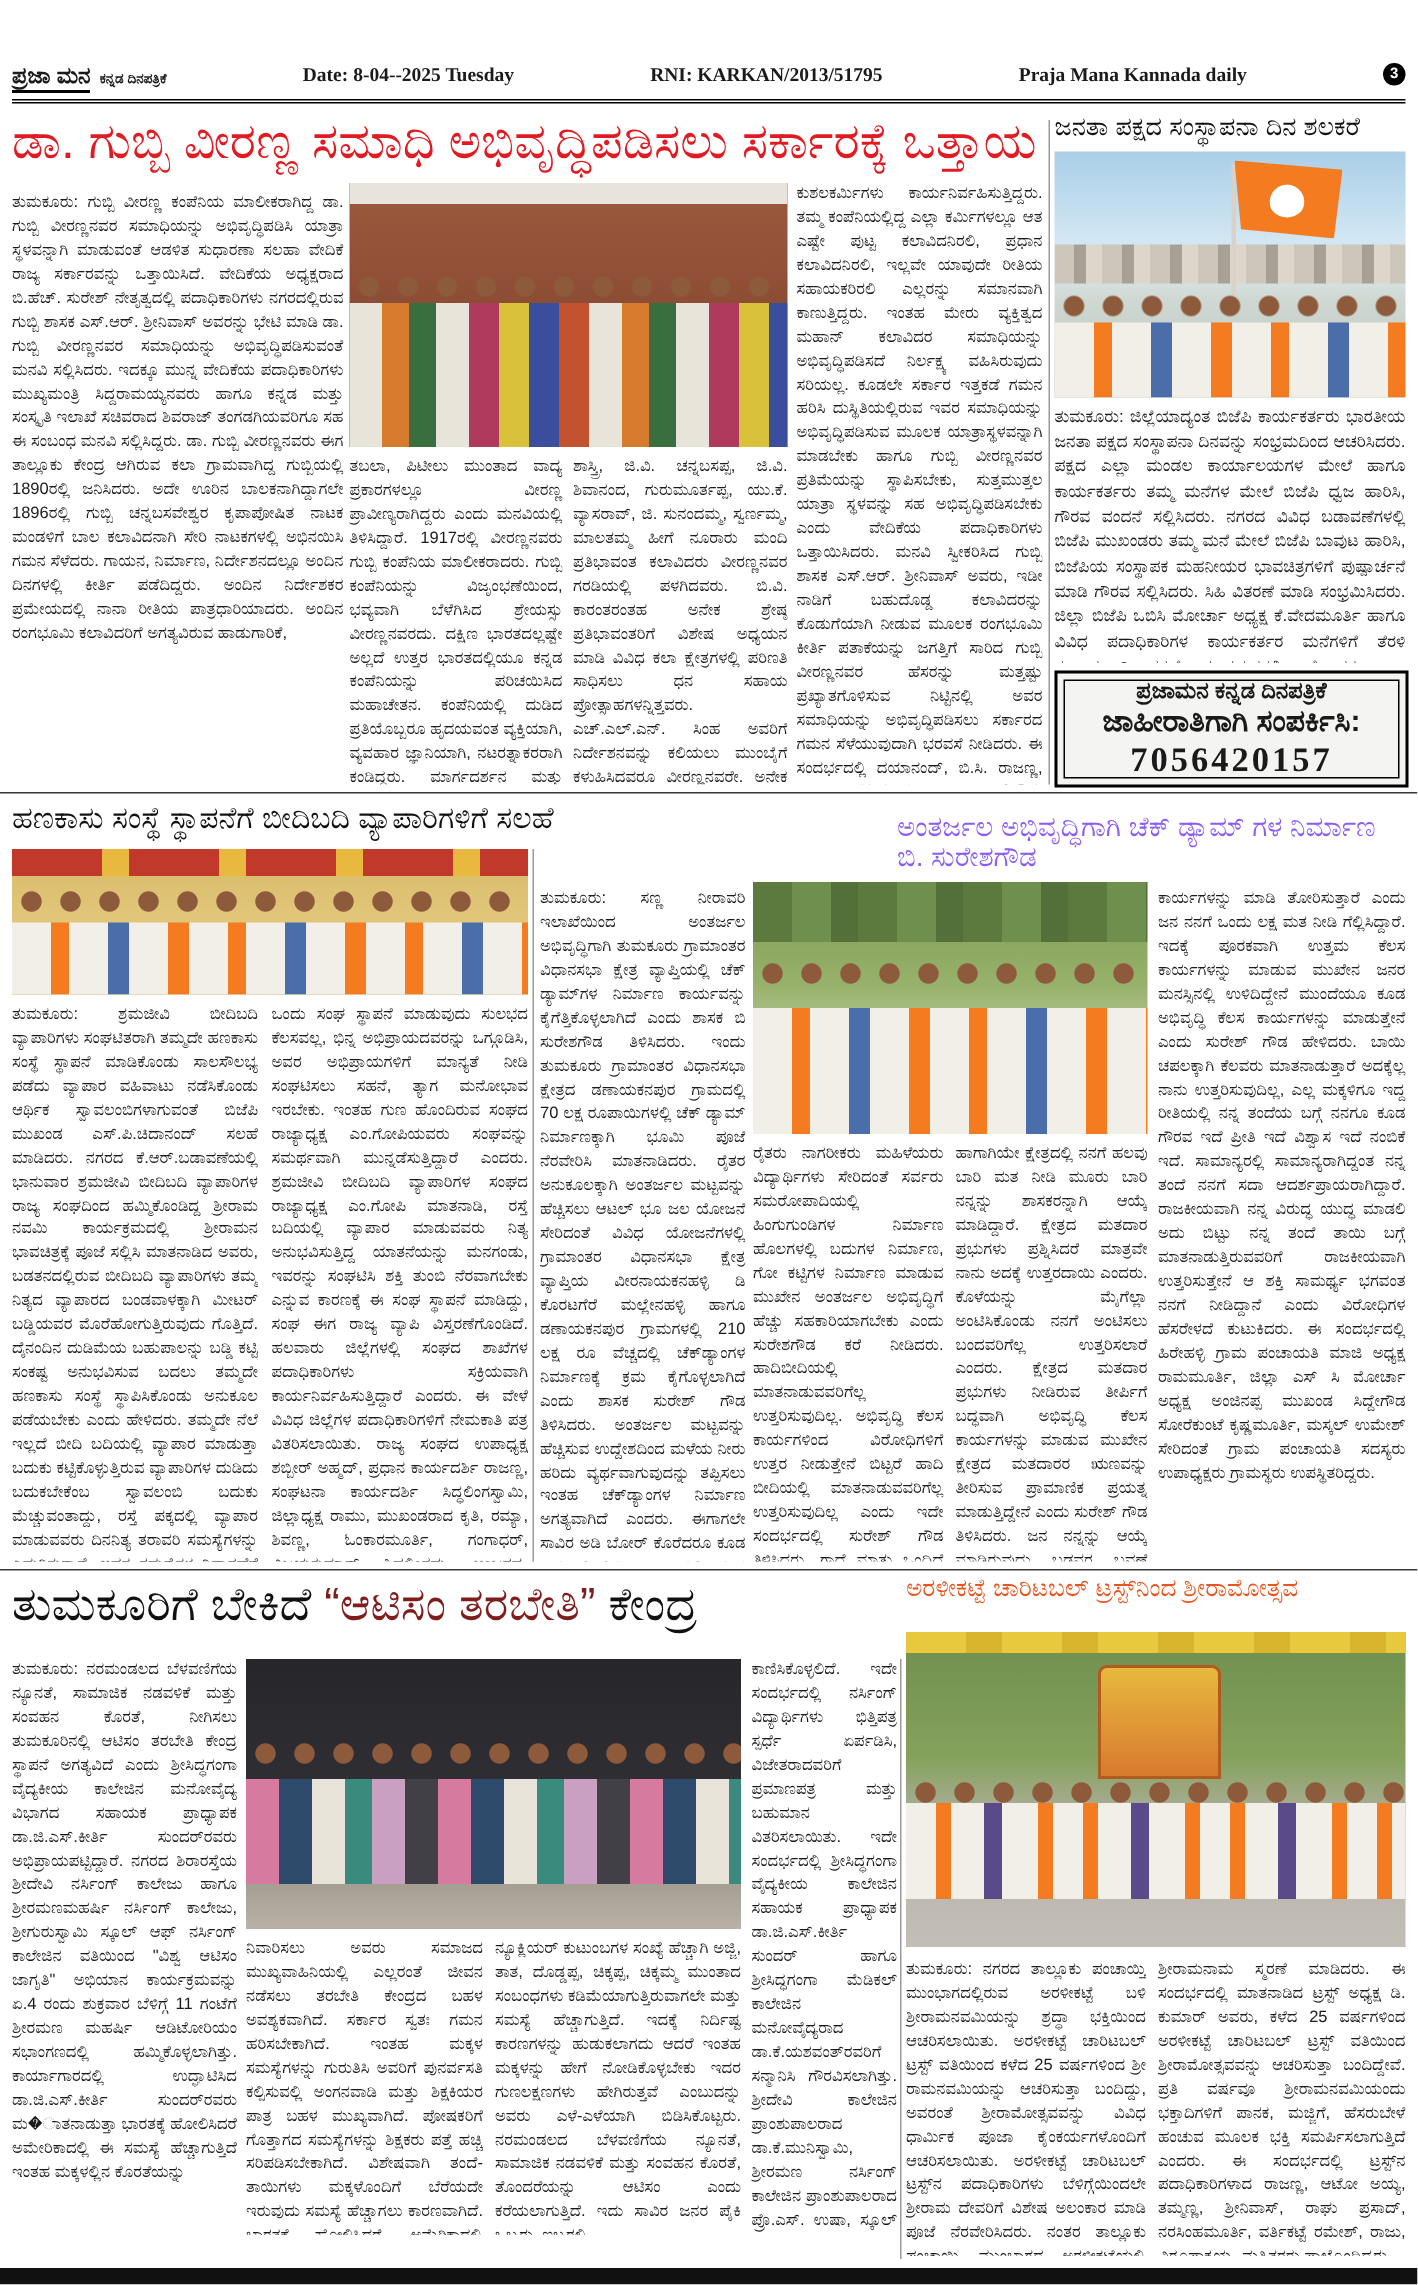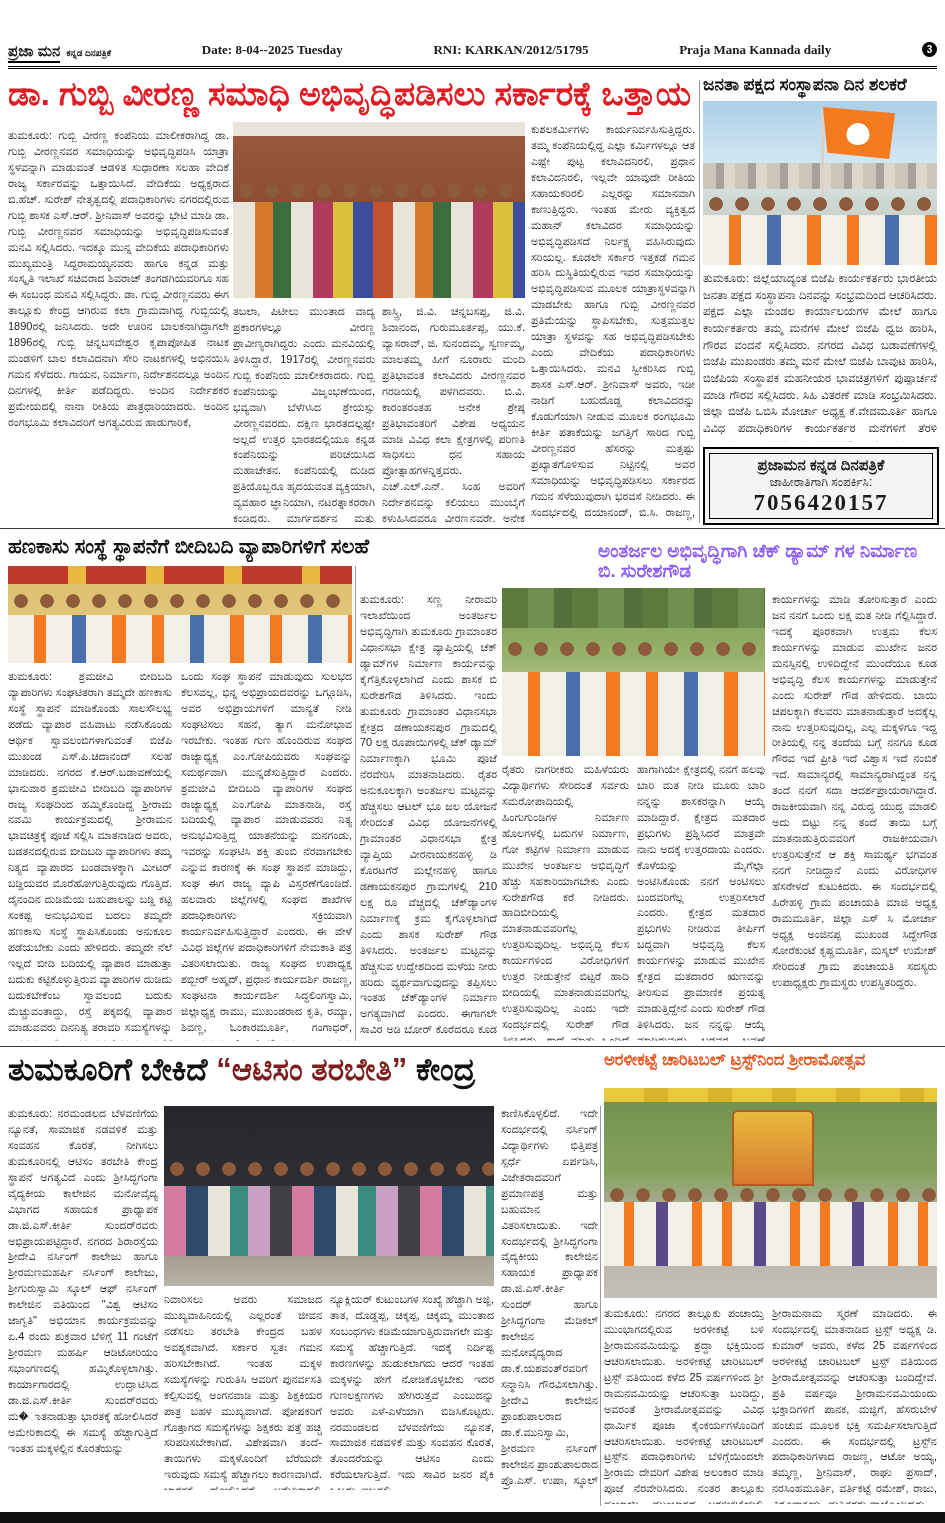--- a/index.html
+++ b/index.html
@@ -17,21 +17,21 @@
   }
   .logo-wrap{display:flex;align-items:baseline;gap:6px;}
   .logo-main{font-weight:bold;font-size:15px;border-bottom:2px solid #000;padding-bottom:1px;}
   .logo-tag{font-size:9px;font-weight:bold;}
   .hdr-item{font-family:"Liberation Serif","DejaVu Serif",serif;font-weight:bold;font-size:13px;white-space:nowrap;}
   .page-circle{
     width:15px;height:15px;border-radius:50%;background:#000;color:#fff;
     font-size:10px;font-weight:bold;display:flex;align-items:center;justify-content:center;
   }
   
-  .hl{font-weight:bold;white-space:nowrap;overflow:hidden;letter-spacing:0px;line-height:1.1;}
+  .hl{font-weight:normal;white-space:nowrap;overflow:hidden;letter-spacing:0px;line-height:1.1;}
   .hl-main{left:8px;top:76px;width:690px;height:46px;font-size:33px;color:#e11b22;}
   .hl-janata{left:703px;top:76px;width:234px;height:24px;font-size:17px;color:#111;}
   .hl-finance{left:8px;top:535px;width:575px;height:27px;font-size:20px;color:#111;}
   .hl-checkdam{left:598px;top:541px;width:339px;height:40px;font-size:18.5px;color:#8b5cf6;white-space:normal;}
   .hl-autism{left:8px;top:1053px;width:592px;height:46px;font-size:31px;color:#111;}
   .hl-autism .red{color:#7f1d1d;}
   .hl-sriram{left:604px;top:1050px;width:333px;height:24px;font-size:16.5px;color:#e8551e;}
   
   .col{
     font-size:11px;line-height:1.45;text-align:justify;overflow:hidden;
@@ -57,37 +57,37 @@
   .shrine{position:absolute;background:linear-gradient(#e8b93e,#d77a2e);
     border:2px solid #b35a1e;border-radius:6px 6px 0 0;}
   
   .adbox{
     left:703px;top:447px;width:232px;height:74px;background:#f4f4f2;
     border:2px solid #000;outline:1px solid #000;outline-offset:-7px;
     display:flex;flex-direction:column;align-items:center;justify-content:center;gap:1px;
     text-align:center;
   }
   .adbox .l1{font-size:15px;font-weight:bold;}
-  .adbox .l2{font-size:12px;font-weight:normal;}
+  .adbox .l2{font-size:20px;font-weight:bold;}
   .adbox .ph{font-size:23px;font-weight:bold;font-family:"Liberation Serif","DejaVu Serif",serif;letter-spacing:2px;}
   
   .hrule{background:#3a3a3a;height:1px;}
   .vrule{background:#9a9a9a;width:1px;}
   .bottombar{left:0;top:1512px;width:945px;height:11px;background:#111;}
 </style>
 </head>
 <body>
 
 <div class="abs header">
   <div class="logo-wrap">
     <span class="logo-main">ಪ್ರಜಾ ಮನ</span>
     <span class="logo-tag">ಕನ್ನಡ ದಿನಪತ್ರಿಕೆ</span>
   </div>
   <span class="hdr-item">Date: 8-04--2025 Tuesday</span>
-  <span class="hdr-item">RNI: KARKAN/2012/51795</span>
+  <span class="hdr-item">RNI: KARKAN/2013/51795</span>
   <span class="hdr-item">Praja Mana Kannada daily</span>
   <span class="page-circle">3</span>
 </div>
 
 <div class="abs hl hl-main">ಡಾ. ಗುಬ್ಬಿ ವೀರಣ್ಣ ಸಮಾಧಿ ಅಭಿವೃದ್ಧಿಪಡಿಸಲು ಸರ್ಕಾರಕ್ಕೆ ಒತ್ತಾಯ</div>
 
 <div class="abs col" style="left:8px;top:128px;width:221px;height:396px;">ತುಮಕೂರು: ಗುಬ್ಬಿ ವೀರಣ್ಣ ಕಂಪೆನಿಯ ಮಾಲೀಕರಾಗಿದ್ದ ಡಾ. ಗುಬ್ಬಿ ವೀರಣ್ಣನವರ ಸಮಾಧಿಯನ್ನು ಅಭಿವೃದ್ಧಿಪಡಿಸಿ ಯಾತ್ರಾ ಸ್ಥಳವನ್ನಾಗಿ ಮಾಡುವಂತೆ ಆಡಳಿತ ಸುಧಾರಣಾ ಸಲಹಾ ವೇದಿಕೆ ರಾಜ್ಯ ಸರ್ಕಾರವನ್ನು ಒತ್ತಾಯಿಸಿದೆ. ವೇದಿಕೆಯ ಅಧ್ಯಕ್ಷರಾದ ಬಿ.ಹೆಚ್. ಸುರೇಶ್ ನೇತೃತ್ವದಲ್ಲಿ ಪದಾಧಿಕಾರಿಗಳು ನಗರದಲ್ಲಿರುವ ಗುಬ್ಬಿ ಶಾಸಕ ಎಸ್.ಆರ್. ಶ್ರೀನಿವಾಸ್ ಅವರನ್ನು ಭೇಟಿ ಮಾಡಿ ಡಾ. ಗುಬ್ಬಿ ವೀರಣ್ಣನವರ ಸಮಾಧಿಯನ್ನು ಅಭಿವೃದ್ಧಿಪಡಿಸುವಂತೆ ಮನವಿ ಸಲ್ಲಿಸಿದರು. ಇದಕ್ಕೂ ಮುನ್ನ ವೇದಿಕೆಯ ಪದಾಧಿಕಾರಿಗಳು ಮುಖ್ಯಮಂತ್ರಿ ಸಿದ್ದರಾಮಯ್ಯನವರು ಹಾಗೂ ಕನ್ನಡ ಮತ್ತು ಸಂಸ್ಕೃತಿ ಇಲಾಖೆ ಸಚಿವರಾದ ಶಿವರಾಜ್ ತಂಗಡಗಿಯವರಿಗೂ ಸಹ ಈ ಸಂಬಂಧ ಮನವಿ ಸಲ್ಲಿಸಿದ್ದರು. ಡಾ. ಗುಬ್ಬಿ ವೀರಣ್ಣನವರು ಈಗ ತಾಲ್ಲೂಕು ಕೇಂದ್ರ ಆಗಿರುವ ಕಲಾ ಗ್ರಾಮವಾಗಿದ್ದ ಗುಬ್ಬಿಯಲ್ಲಿ 1890ರಲ್ಲಿ ಜನಿಸಿದರು. ಅದೇ ಊರಿನ ಬಾಲಕನಾಗಿದ್ದಾಗಲೇ 1896ರಲ್ಲಿ ಗುಬ್ಬಿ ಚನ್ನಬಸವೇಶ್ವರ ಕೃಪಾಪೋಷಿತ ನಾಟಕ ಮಂಡಳಿಗೆ ಬಾಲ ಕಲಾವಿದನಾಗಿ ಸೇರಿ ನಾಟಕಗಳಲ್ಲಿ ಅಭಿನಯಿಸಿ ಗಮನ ಸೆಳೆದರು. ಗಾಯನ, ನಿರ್ಮಾಣ, ನಿರ್ದೇಶನದಲ್ಲೂ ಅಂದಿನ ದಿನಗಳಲ್ಲಿ ಕೀರ್ತಿ ಪಡೆದಿದ್ದರು. ಅಂದಿನ ನಿರ್ದೇಶಕರ ಪ್ರಮೇಯದಲ್ಲಿ ನಾನಾ ರೀತಿಯ ಪಾತ್ರಧಾರಿಯಾದರು. ಅಂದಿನ ರಂಗಭೂಮಿ ಕಲಾವಿದರಿಗೆ ಅಗತ್ಯವಿರುವ ಹಾಡುಗಾರಿಕೆ,</div>
 
 <div class="abs photo" style="left:233px;top:122px;width:292px;height:176px;background:linear-gradient(#9c5a3e 0%, #8a4a33 55%, #7c4030 100%);">
   <div class="band" style="top:0;height:14px;background:#e8e4dc;"></div>

